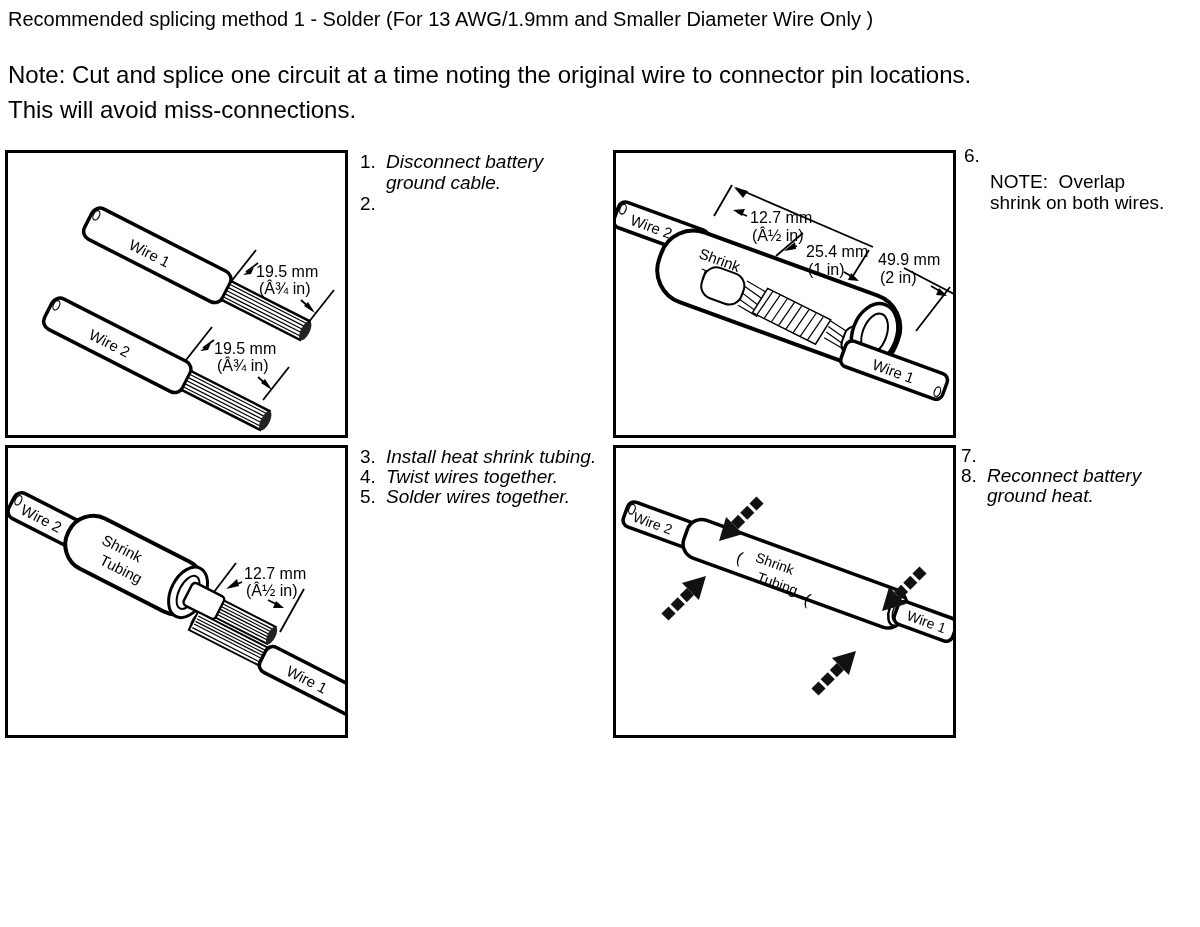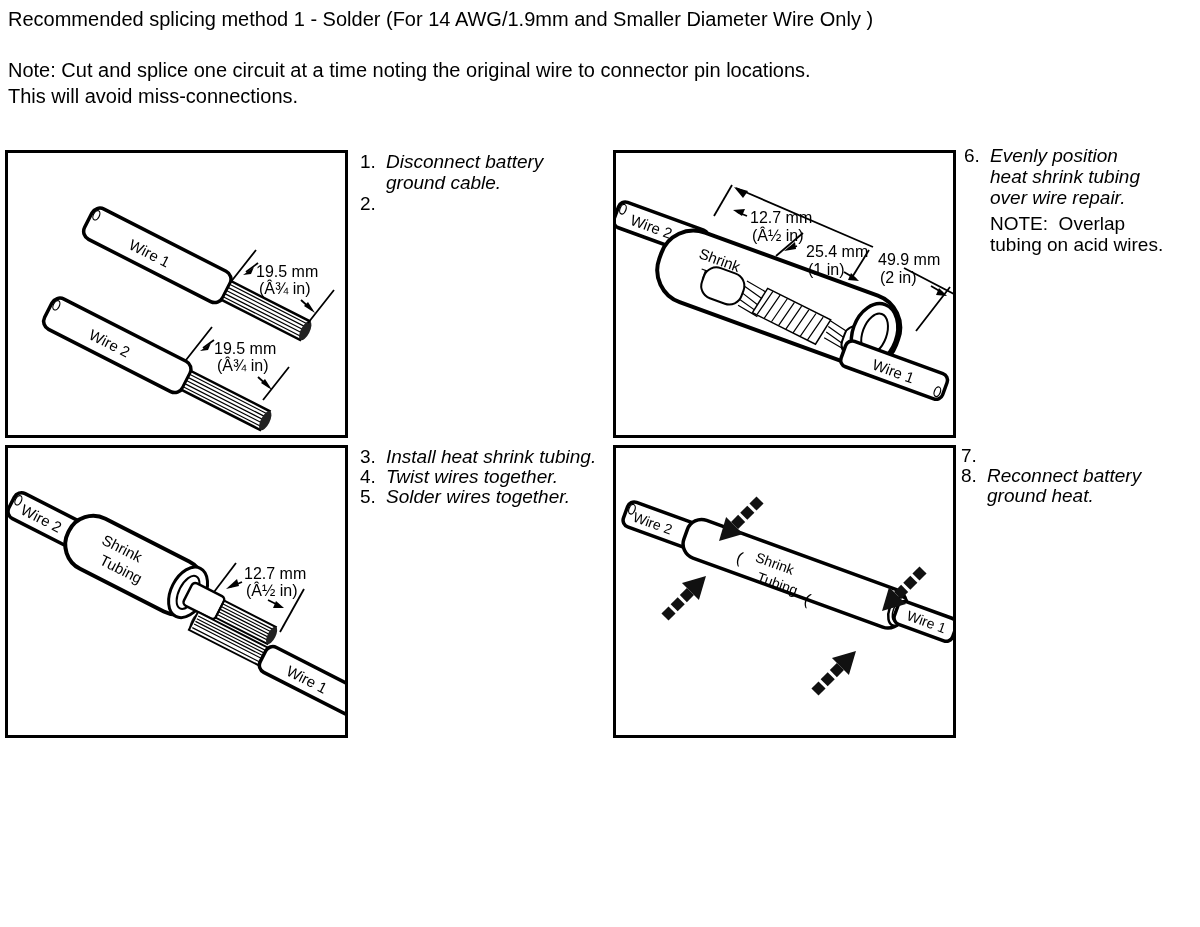--- a/index.html
+++ b/index.html
@@ -1,38 +1,38 @@
 <!DOCTYPE html>
 <html><head>
 <meta charset="utf-8">
 <style>
   html,body{margin:0;padding:0;background:#fff;}
   body{width:1200px;height:927px;position:relative;font-family:"Liberation Sans",sans-serif;color:#000;overflow:hidden;}
   .title{position:absolute;left:8px;top:8px;font-size:20px;white-space:pre;}
-  .note{position:absolute;left:8px;top:57px;font-size:20px;line-height:26px;white-space:pre-wrap;}
+  .note{position:absolute;left:8px;top:57px;font-size:24px;line-height:35px;white-space:pre-wrap;}
   .panel{position:absolute;border:3px solid #000;background:#fff;box-sizing:border-box;}
   .panel svg{display:block;}
   .steps{position:absolute;font-size:19px;}
   .step{display:flex;}
   .step .num{flex:0 0 26px;}
   .step .txt{white-space:pre-wrap;font-style:italic;}
   .lh21 .step, .lh21 .notep{line-height:21px;}
   .lh20 .step, .lh20 .notep{line-height:20px;}
   .notep{margin:5px 0 5px 26px;white-space:pre-wrap;}
   svg text{font-family:"Liberation Sans",sans-serif;fill:#000;}
   .wire-stroke{fill:#fff;stroke:#000;stroke-width:3.5;}
   .thin{stroke:#000;stroke-width:1.2;fill:none;}
   .dimline{stroke:#000;stroke-width:1.8;fill:none;}
   .dimtext{font-size:16px;}
   .lbl{font-size:15px;}
 </style>
 </head>
 <body>
 
-<div class="title">Recommended splicing method 1 - Solder (For 14 AWG/1.9mm and Smaller Diameter Wire Only )</div>
+<div class="title">Recommended splicing method 1 - Solder (For 13 AWG/1.9mm and Smaller Diameter Wire Only )</div>
 <div class="note">Note: Cut and splice one circuit at a time noting the original wire to connector pin locations.
 This will avoid miss-connections.</div>
 
 <div class="panel" style="left:5px;top:150px;width:343px;height:288px;">
   <svg width="337" height="282" viewBox="0 0 337 282">
 
     <g transform="translate(88,52) rotate(27)">
       <rect class="wire-stroke" x="0" y="0" width="155" height="34" rx="9"></rect>
       <ellipse class="thin" cx="5" cy="9" rx="3" ry="5"></ellipse>
       <text class="lbl" x="48" y="24">Wire 1</text>
@@ -135,26 +135,23 @@
       <path class="dimline" d="M315 133L327 140"></path>
         <polygon points="331,143 320,142 323,135" fill="#000"></polygon>
       <path class="dimline" d="M288 115L340 142M300 178L334 134"></path>
     </g>
   </svg>
 </div>
 
 <div class="steps lh21" style="left:964px;top:145px;width:236px;">
   <div class="step">
       <span class="num">6.</span>
-      <span class="txt">Evenly position
-heat shrink tubing
-over wire repair.</span>
     </div>
   <div class="notep">NOTE:  Overlap
-tubing on acid wires.</div>
+shrink on both wires.</div>
 </div>
 
 <div class="panel" style="left:5px;top:445px;width:343px;height:293px;">
   <svg width="337" height="287" viewBox="0 0 337 287">
 
     <g transform="translate(10,42) rotate(27)">
       <rect class="wire-stroke" x="0" y="0" width="82" height="28" rx="8"></rect>
       <ellipse class="thin" cx="5" cy="9" rx="3" ry="5"></ellipse>
       <text class="lbl" x="12" y="20">Wire 2</text>
       <rect x="64" y="-14" width="148" height="56" rx="27" fill="#fff" stroke="#000" stroke-width="4"></rect>

